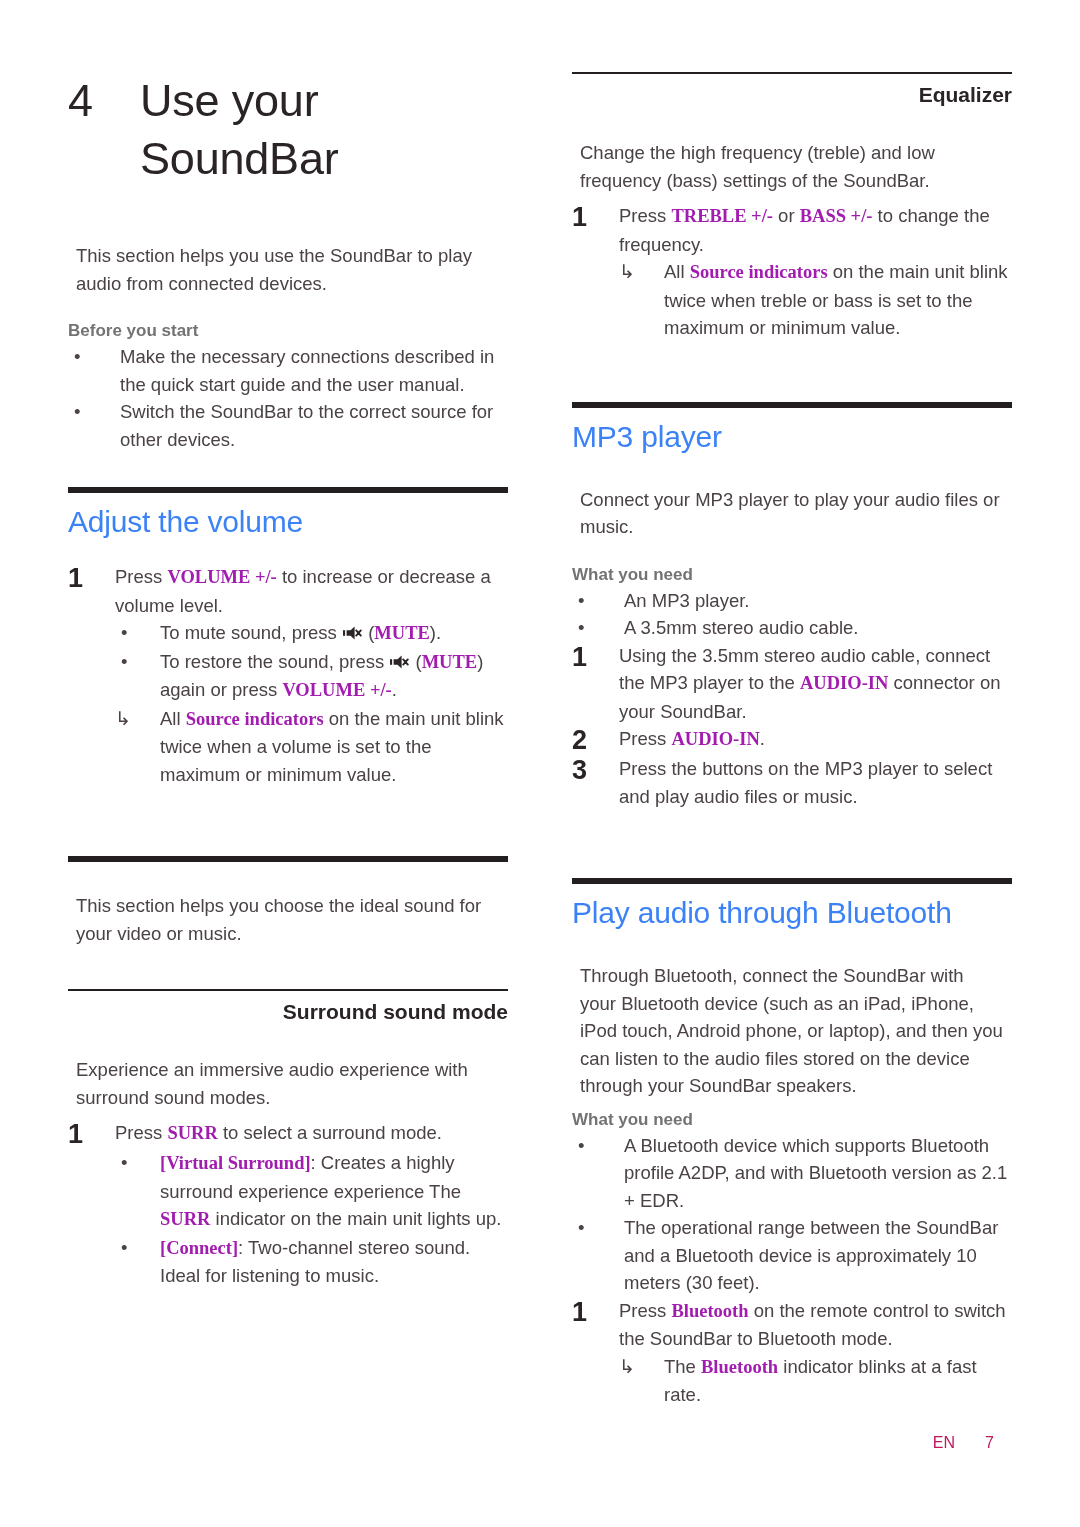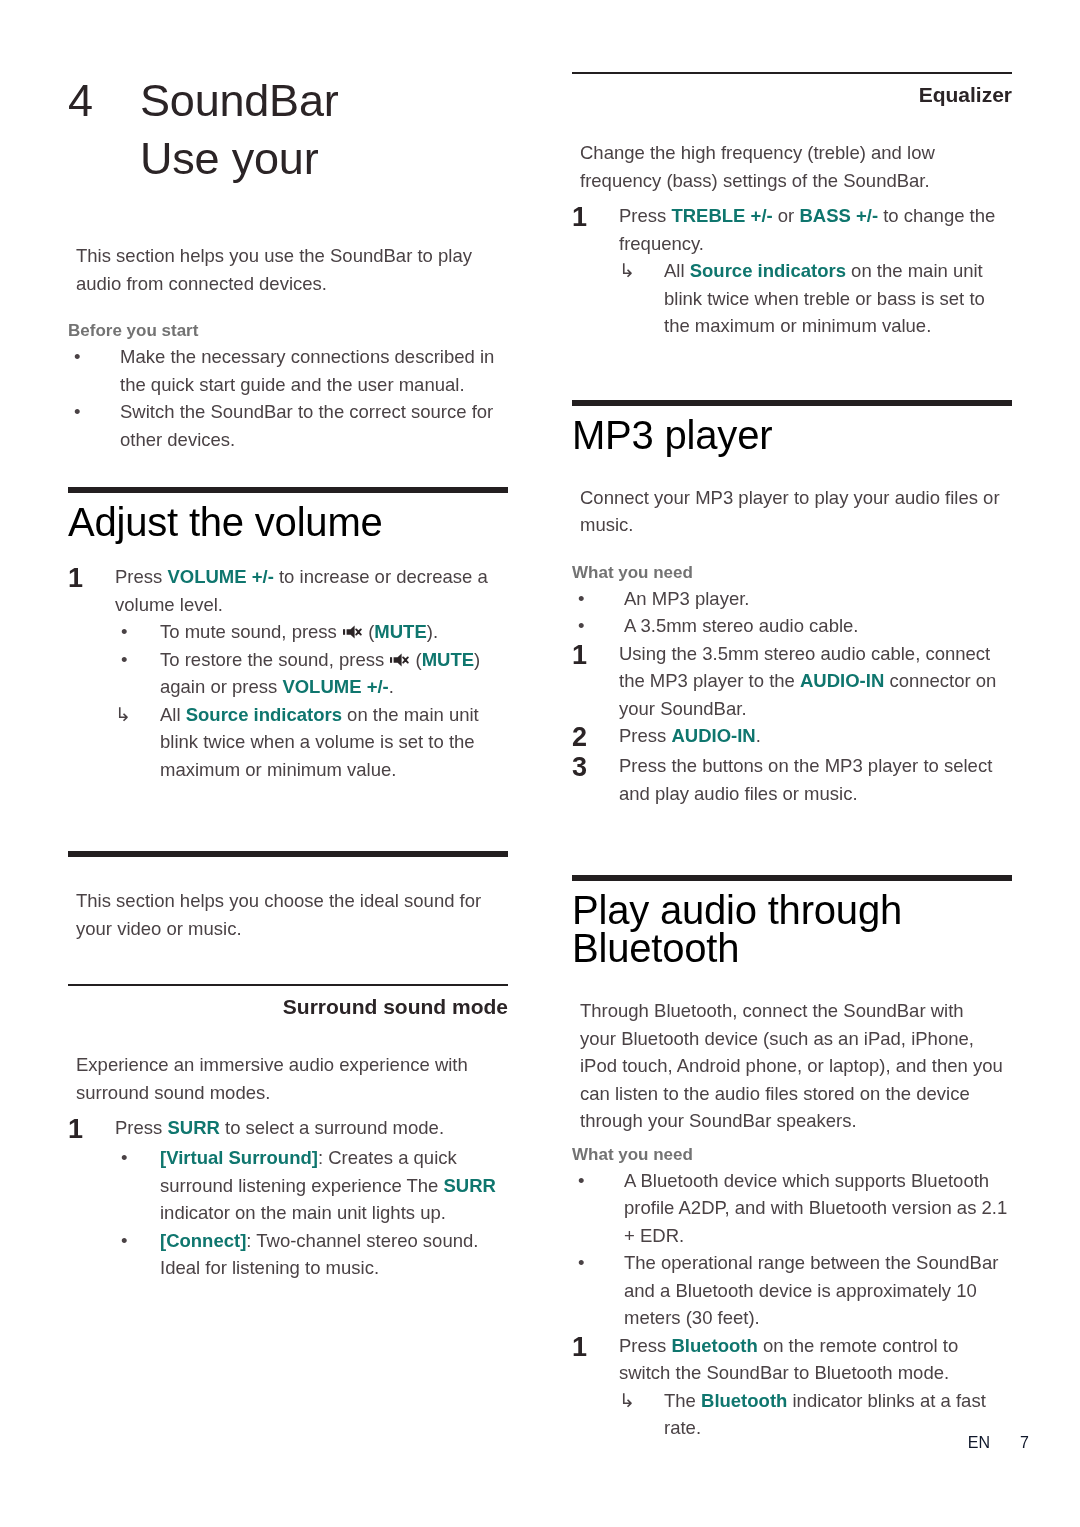--- a/index.html
+++ b/index.html
@@ -57,24 +57,24 @@
     margin: 0;
   }
   .rule-thin {
     height: 2px;
     background: #231f20;
     margin: 0;
   }
 
   
   h1.section {
-    font-size: 40px;
+    font-size: 30px;
     font-weight: 400;
     line-height: 38px;
-    color: #000000;
+    color: #3b82f6;
     margin: 10px 0 0 0;
     letter-spacing: -0.2px;
   }
   h2.subsection {
     font-size: 21px;
     font-weight: 700;
     line-height: 28px;
     color: #2b2426;
     margin: 7px 0 0 0;
     text-align: right;
@@ -93,21 +93,21 @@
     line-height: 27.5px;
     margin: 8px;
     color: #4a4245;
     font-weight: 300;
   }
   .spacer-sm { height: 14px; }
   .spacer-md { height: 22px; }
   .spacer-lg { height: 34px; }
   .spacer-xl { height: 46px; }
 
-  b, strong { font-weight: 700; color: #0f766e; }
+  b, strong { font-weight: 700; color: #a21caf; font-family: Liberation Serif, serif; }
 
   
   ul.plain, ol.plain {
     list-style: none;
     margin: 0;
     padding: 0;
   }
   .row {
     display: flex;
     align-items: flex-start;
@@ -161,38 +161,38 @@
     margin: 0 1px;
   }
 
   
   .footer {
     position: absolute;
     left: 0;
     right: 0;
     top: 1434px;
     text-align: right;
-    padding-right: 51px;
+    padding-right: 86px;
     font-size: 16px;
-    color: #0f172a;
+    color: #be185d;
   }
   .footer .lang { margin-right: 30px; }
 </style>
 </head>
 <body>
 
 <div class="page">
 
   <div class="col col-left">
 
     <div class="chapter">
       <div class="chapter-num">4</div>
       <div class="chapter-title">
+        <span class="l2">Use your</span>
         <span class="l2">SoundBar</span>
-        <span class="l2">Use your</span>
       </div>
     </div>
 
     <div class="spacer-xl"></div>
 
     <p class="body">This section helps you use the SoundBar to play audio from connected devices.</p>
 
     <div class="spacer-sm"></div>
 
     <h3 class="minihead">Before you start</h3>
@@ -262,21 +262,21 @@
     <p class="body">Experience an immersive audio experience with surround sound modes.</p>
 
     <div class="row">
       <span class="marker-num">1</span>
       <span class="row-text"><span>Press </span><b>SURR</b><span> to select a surround mode.</span></span>
     </div>
 
     <div class="sub">
       <div class="row">
         <span class="marker-bullet">•</span>
-        <span class="row-text"><b>[Virtual Surround]</b><span>: Creates a quick surround listening experience The </span><b>SURR</b><span> indicator on the main unit lights up.</span></span>
+        <span class="row-text"><b>[Virtual Surround]</b><span>: Creates a highly surround experience experience The </span><b>SURR</b><span> indicator on the main unit lights up.</span></span>
       </div>
       <div class="row">
         <span class="marker-bullet">•</span>
         <span class="row-text"><b>[Connect]</b><span>: Two-channel stereo sound. Ideal for listening to music.</span></span>
       </div>
     </div>
 
   </div>
 
   <div class="col col-right">

